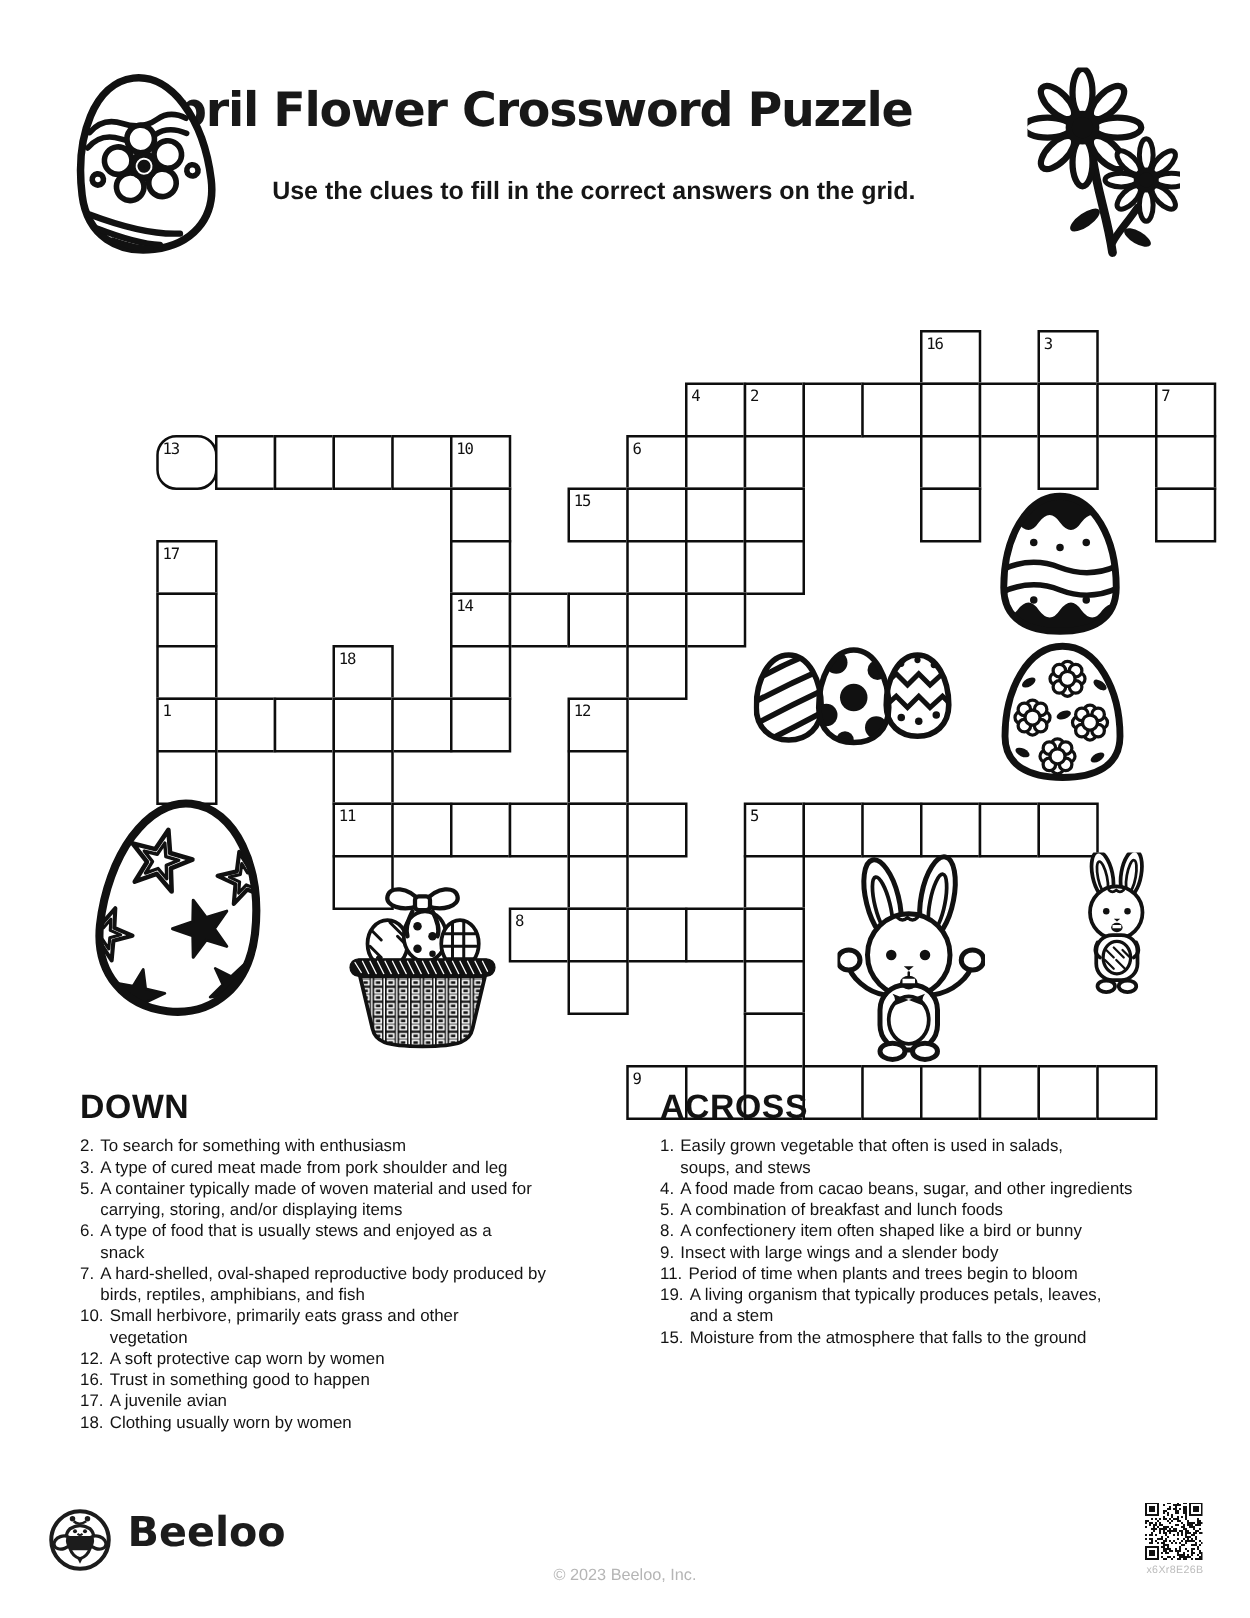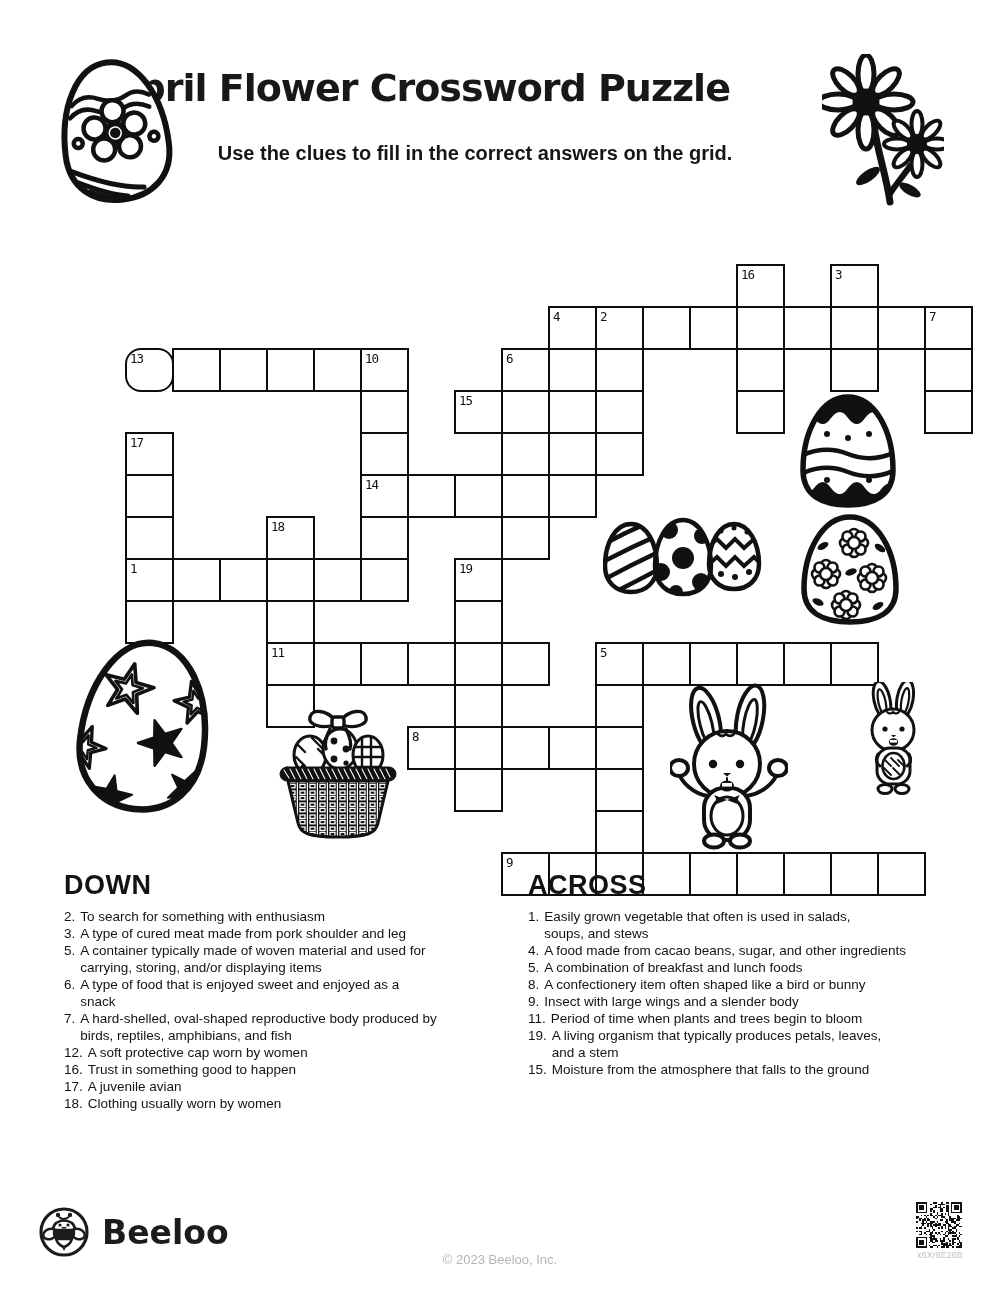--- a/index.html
+++ b/index.html
@@ -20,21 +20,21 @@
   
   .clue-col{position:absolute;top:870px;}
   #down-col{left:64px;width:452px;}
   #across-col{left:528px;width:462px;}
   .clue-head{font-size:27px;font-weight:600;letter-spacing:.5px;color:#131313;margin:0 0 7px 0;}
   ol.clues{list-style:none;margin:0;padding:0;font-size:13.5px;line-height:17px;color:#131313;}
   ol.clues li{display:flex;margin:0;}
   ol.clues .num{flex:none;margin-right:5px;font-weight:500;}
   ol.clues .txt{white-space:pre-line;}
   
-  #brand{position:absolute;left:38px;top:1206px;display:flex;align-items:center;}
+  #brand{position:absolute;left:38px;top:1206px;display:flex;align-items:flex-start;}
   #brand-name{font-family:"DejaVu Sans",sans-serif;font-weight:bold;font-size:33px;color:#1c1c1c;margin-left:12px;}
   #copyright{position:absolute;left:0;top:1252px;width:1000px;text-align:center;
              font-size:13px;color:#b5b5b5;}
   #qr{position:absolute;left:916px;top:1202px;width:48px;text-align:center;}
   #qr-label{font-size:8.5px;color:#bcbcbc;margin-top:2px;letter-spacing:.3px;}
   svg{display:block;}
 </style>
 </head>
 <body>
 
@@ -171,21 +171,21 @@
       <div class="cell" style="left: 376px; top: 252px;"></div>
       <div class="cell" style="left: 0px; top: 294px;">
         <span class="cn">1</span>
       </div>
       <div class="cell" style="left: 47px; top: 294px;"></div>
       <div class="cell" style="left: 94px; top: 294px;"></div>
       <div class="cell" style="left: 141px; top: 294px;"></div>
       <div class="cell" style="left: 188px; top: 294px;"></div>
       <div class="cell" style="left: 235px; top: 294px;"></div>
       <div class="cell" style="left: 329px; top: 294px;">
-        <span class="cn">19</span>
+        <span class="cn">12</span>
       </div>
       <div class="cell" style="left: 0px; top: 336px;"></div>
       <div class="cell" style="left: 141px; top: 336px;"></div>
       <div class="cell" style="left: 329px; top: 336px;"></div>
       <div class="cell" style="left: 141px; top: 378px;">
         <span class="cn">11</span>
       </div>
       <div class="cell" style="left: 188px; top: 378px;"></div>
       <div class="cell" style="left: 235px; top: 378px;"></div>
       <div class="cell" style="left: 282px; top: 378px;"></div>
@@ -472,27 +472,32 @@
           <span class="num">3.</span>
           <span class="txt">A type of cured meat made from pork shoulder and leg</span>
         </li>
         <li>
           <span class="num">5.</span>
           <span class="txt">A container typically made of woven material and used for
 carrying, storing, and/or displaying items</span>
         </li>
         <li>
           <span class="num">6.</span>
-          <span class="txt">A type of food that is enjoyed sweet and enjoyed as a
+          <span class="txt">A type of food that is usually stews and enjoyed as a
 snack</span>
         </li>
         <li>
           <span class="num">7.</span>
           <span class="txt">A hard-shelled, oval-shaped reproductive body produced by
 birds, reptiles, amphibians, and fish</span>
+        </li>
+        <li>
+          <span class="num">10.</span>
+          <span class="txt">Small herbivore, primarily eats grass and other
+vegetation</span>
         </li>
         <li>
           <span class="num">12.</span>
           <span class="txt">A soft protective cap worn by women</span>
         </li>
         <li>
           <span class="num">16.</span>
           <span class="txt">Trust in something good to happen</span>
         </li>
         <li>

